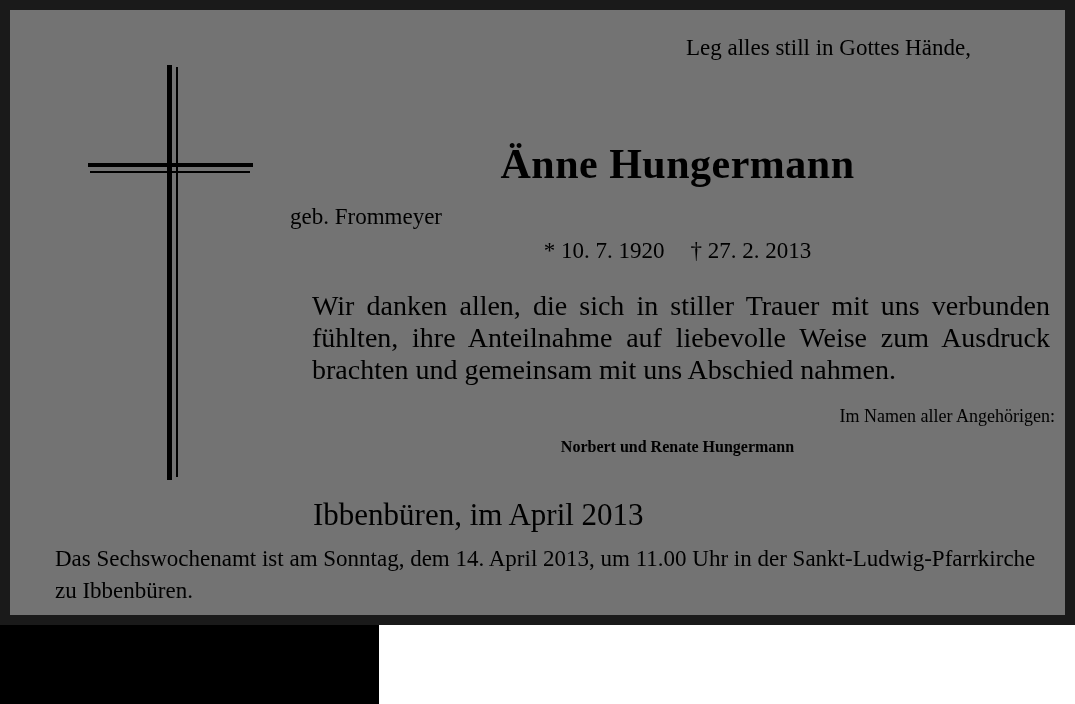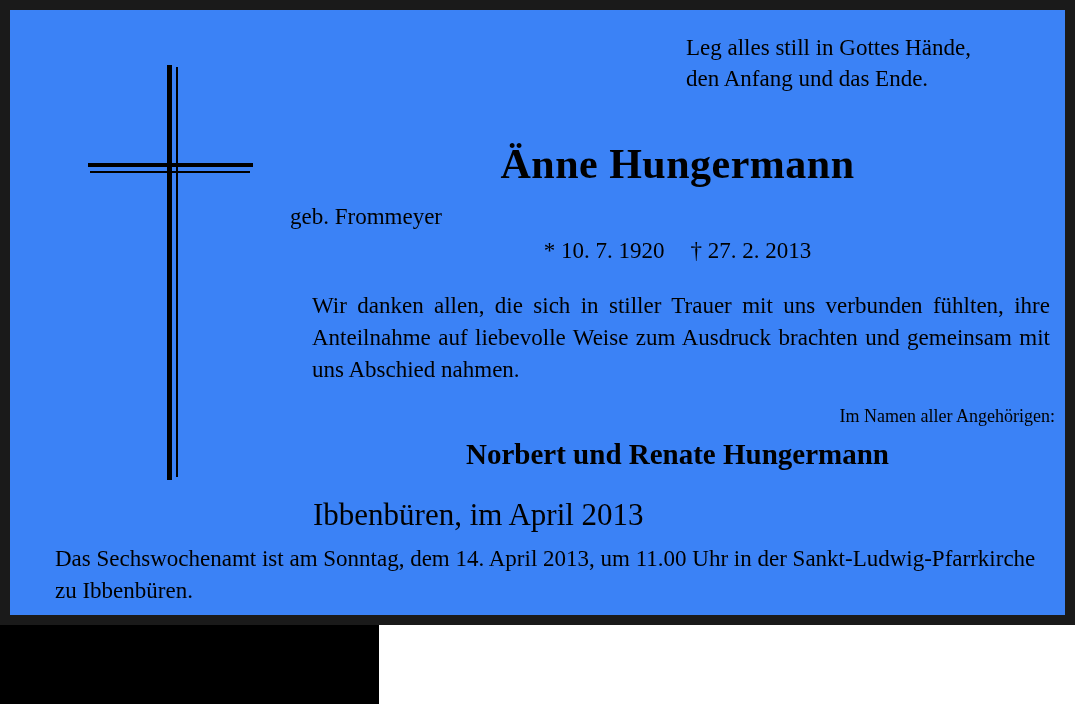--- a/index.html
+++ b/index.html
@@ -24,21 +24,21 @@
     width: 1075px;
     height: 625px;
     background: #1a1a1a;
     box-sizing: border-box;
     padding: 10px;
   }
   .notice-inner {
     position: relative;
     width: 100%;
     height: 100%;
-    background: #3b82f6;
+    background: #737373;
     box-sizing: border-box;
   }
 
   
   .bottom-bar {
     position: absolute;
     left: 0;
     top: 625px;
     width: 379px;
     height: 79px;
@@ -124,41 +124,41 @@
     text-align: center;
     font-size: 23px;
   }
   .dates .gap { display: inline-block; width: 26px; }
 
   .thanks {
     position: absolute;
     left: 302px;
     top: 280px;
     width: 738px;
-    font-size: 23px;
+    font-size: 28px;
     line-height: 32px;
     text-align: justify;
     text-align-last: left;
   }
 
   .in-name {
     position: absolute;
     left: 290px;
     top: 396px;
     width: 755px;
     text-align: right;
     font-size: 18px;
   }
   .family {
     position: absolute;
     left: 290px;
     top: 428px;
     width: 755px;
     text-align: center;
-    font-size: 29px;
+    font-size: 16px;
     font-weight: bold;
   }
 
   .place-date {
     position: absolute;
     left: 303px;
     top: 487px;
     font-size: 31px;
   }
 
@@ -180,21 +180,20 @@
 
     <div class="cross-area">
       <div class="cross-vertical"></div>
       <div class="cross-vertical-2"></div>
       <div class="cross-horizontal"></div>
       <div class="cross-horizontal-2"></div>
     </div>
 
     <div class="verse">
       <div>Leg alles still in Gottes Hände,</div>
-      <div>den Anfang und das Ende.</div>
     </div>
 
     <div class="name">Änne Hungermann</div>
     <div class="maiden">geb. Frommeyer</div>
 
     <div class="dates">
       <span>* 10. 7. 1920</span><span class="gap"></span><span>† 27. 2. 2013</span>
     </div>
 
     <div class="thanks">Wir danken allen, die sich in stiller Trauer mit uns verbunden fühlten, ihre Anteilnahme auf liebevolle Weise zum Ausdruck brachten und gemeinsam mit uns Abschied nahmen.</div>

